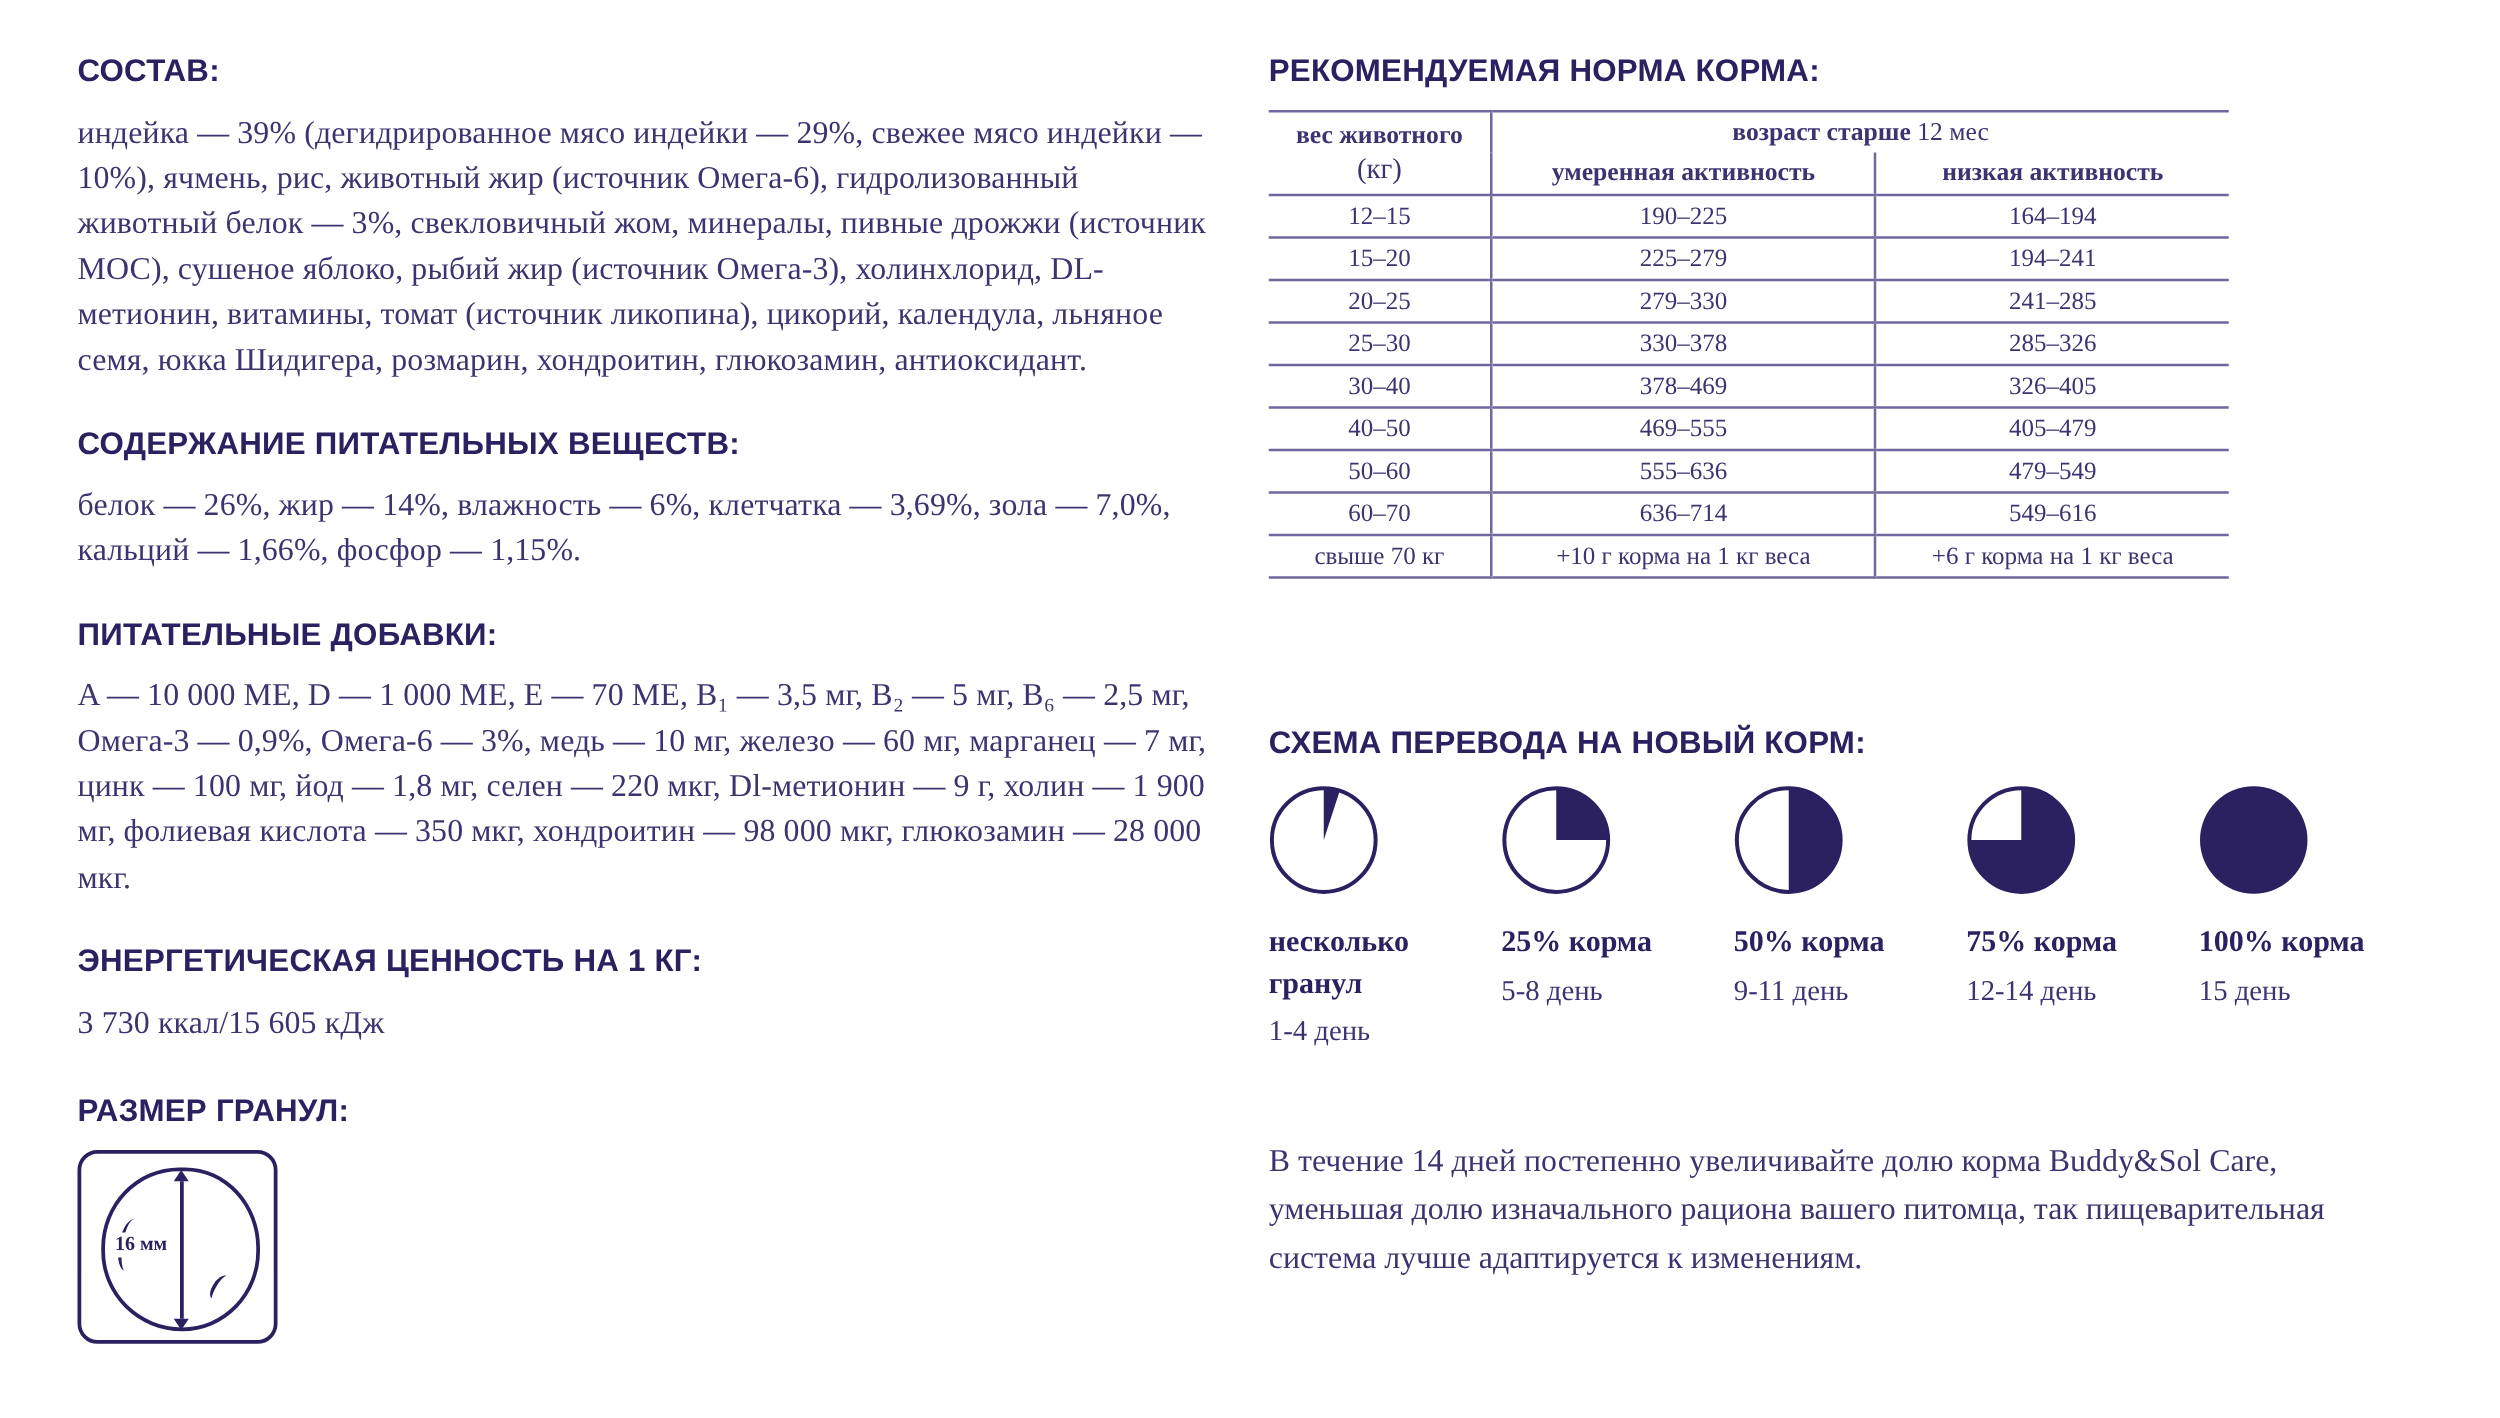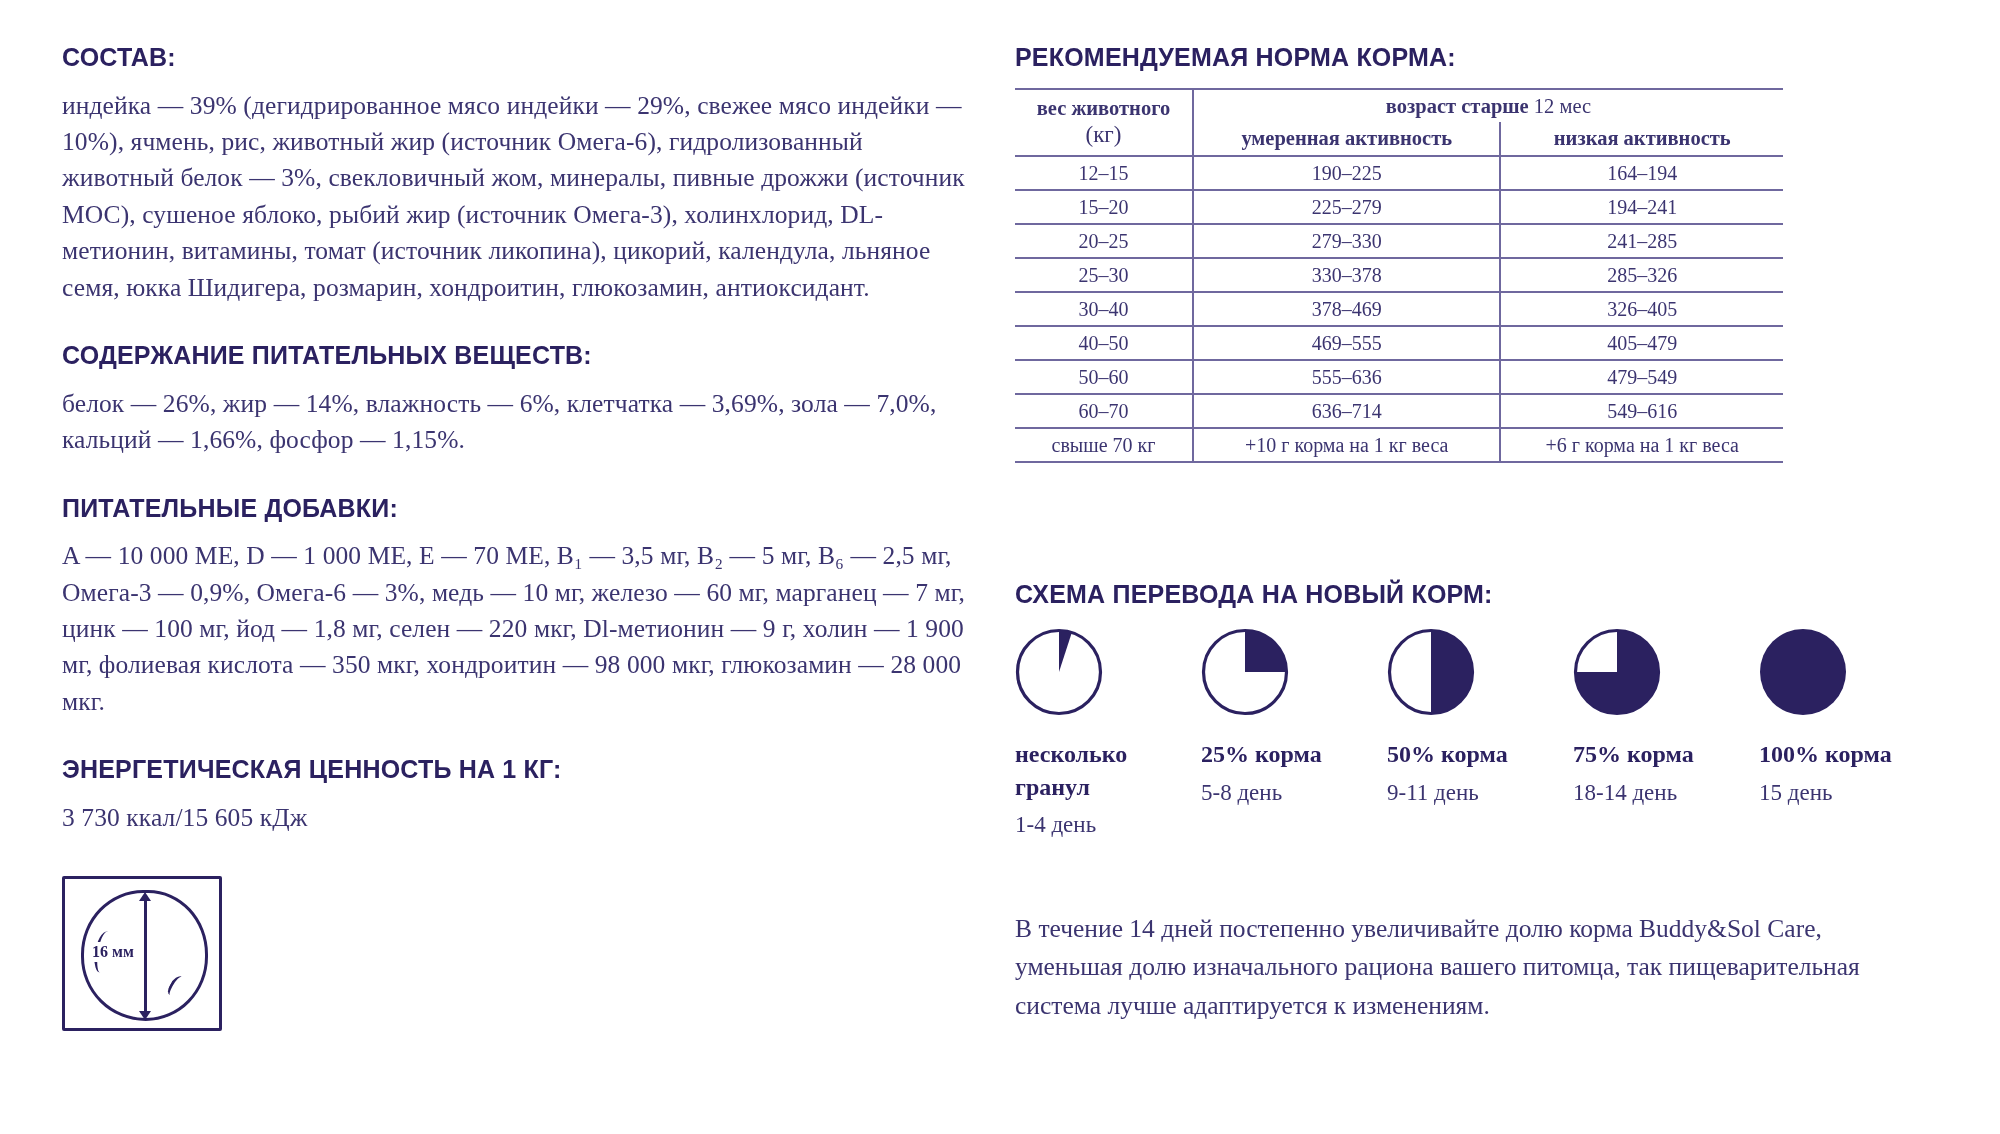--- a/index.html
+++ b/index.html
@@ -47,21 +47,21 @@
     letter-spacing: 0.1px;
   }
   .block { margin-bottom: 36px; }
   .block-2 { margin-bottom: 40px; }
 
   
   .granule-box {
     width: 160px;
     height: 155px;
     border: 3px solid #2b2160;
-    border-radius: 2px;
+    border-radius: 16px;
     position: relative;
   }
   .granule-circle {
     position: absolute;
     left: 16px; top: 11px;
     width: 127px; height: 131px;
     border: 3px solid #2b2160;
     border-radius: 50% 48% 50% 52% / 50% 50% 50% 50%;
   }
   .granule-shine1 {
@@ -196,20 +196,21 @@
       <h2 class="section-title">ПИТАТЕЛЬНЫЕ ДОБАВКИ:</h2>
       <p class="body-text">A — 10 000 МЕ, D — 1 000 МЕ, E — 70 МЕ, B₁ — 3,5 мг, B₂ — 5 мг, B₆ — 2,5 мг, Омега-3 — 0,9%, Омега-6 — 3%, медь — 10 мг, железо — 60 мг, марганец — 7 мг, цинк — 100 мг, йод — 1,8 мг, селен — 220 мкг, Dl-метионин — 9 г, холин — 1 900 мг, фолиевая кислота — 350 мкг, хондроитин — 98 000 мкг, глюкозамин — 28 000 мкг.</p>
     </div>
 
     <div class="block-2">
       <h2 class="section-title">ЭНЕРГЕТИЧЕСКАЯ ЦЕННОСТЬ НА 1 КГ:</h2>
       <p class="body-text">3 730 ккал/15 605 кДж</p>
     </div>
 
     <div>
+      <h2 class="section-title">РАЗМЕР ГРАНУЛ:</h2>
       <div class="granule-box">
         <div class="granule-circle"></div>
         <div class="granule-shine1"></div>
         <div class="granule-shine2"></div>
         <div class="granule-arrow"></div>
         <div class="granule-label">16 мм</div>
       </div>
     </div>
 
   </div>
@@ -319,21 +320,21 @@
             <div class="pie-days">9-11 день</div>
           </div>
           <div class="pie-item">
             <div class="pie">
               <svg width="88" height="88" viewBox="0 0 88 88">
                 <circle cx="44" cy="44" r="41.5" fill="#ffffff" stroke="#2b2160" stroke-width="3.2"></circle>
                 <path d="M 44 44 L 44 2.5 A 41.5 41.5 0 1 1 2.5 44.00000000000001 Z" fill="#2b2160"></path>
               </svg>
             </div>
             <div class="pie-pct">75% корма</div>
-            <div class="pie-days">18-14 день</div>
+            <div class="pie-days">12-14 день</div>
           </div>
           <div class="pie-item">
             <div class="pie">
               <svg width="88" height="88" viewBox="0 0 88 88">
                 <circle cx="44" cy="44" r="43" fill="#2b2160"></circle>
               </svg>
             </div>
             <div class="pie-pct">100% корма</div>
             <div class="pie-days">15 день</div>
           </div>

